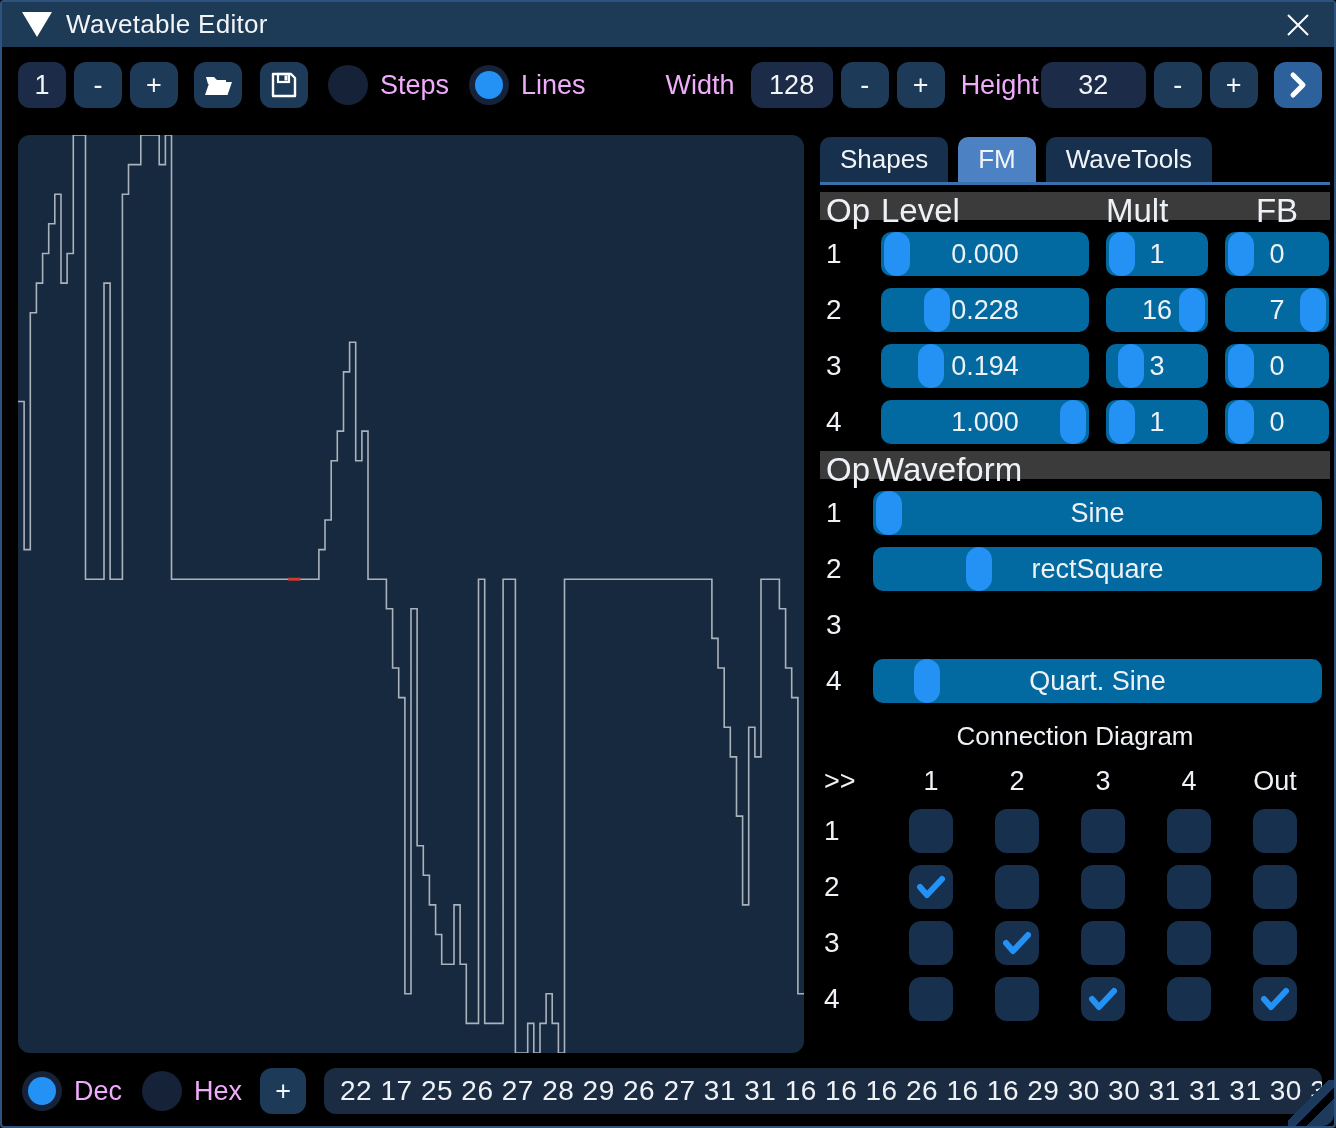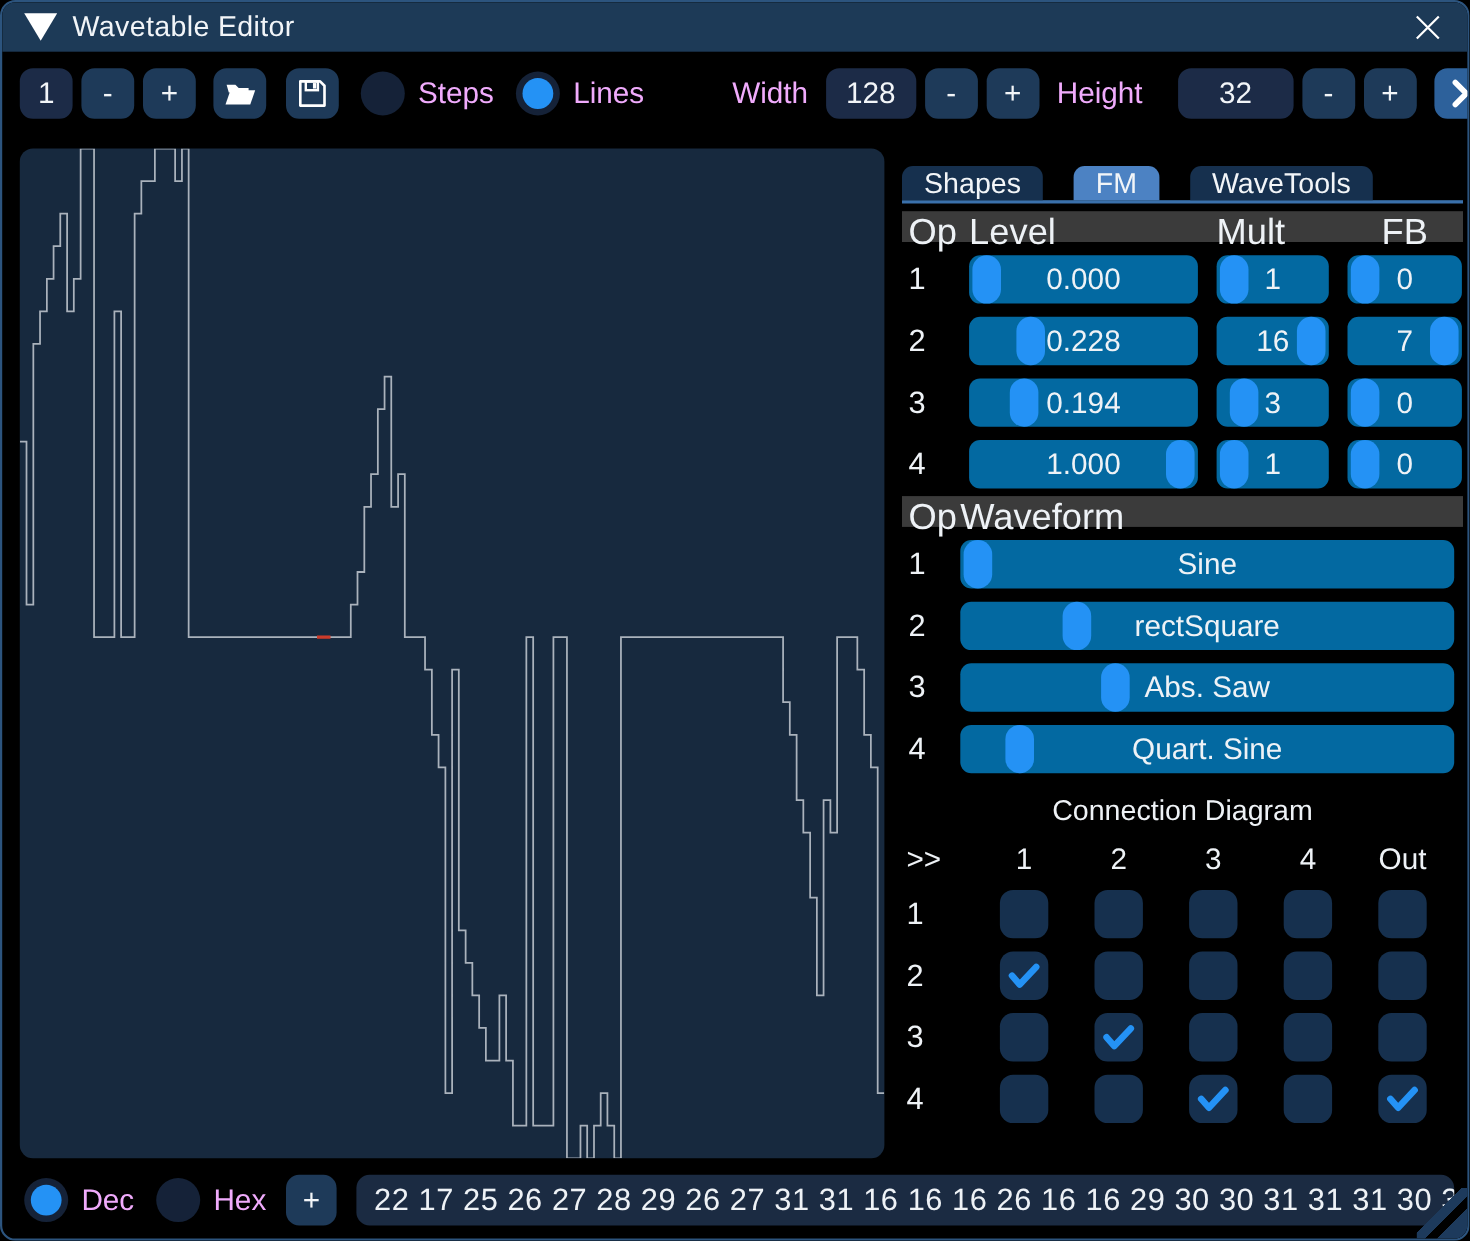--- a/index.html
+++ b/index.html
@@ -1,19 +1,19 @@
 <!DOCTYPE html>
 <html><head>
 <meta charset="utf-8">
 <style>
   * { margin:0; padding:0; box-sizing:border-box; }
   html,body { background:#000; width:1336px; height:1128px; font-family:"Liberation Sans", sans-serif; }
   .window {
     position:relative; width:1336px; height:1128px; background:#000;
-    border:2px solid #2c547e; border-radius:14px; overflow:hidden; color:#eef2f6;
+    border:2px solid #2c547e; border-radius:4px; overflow:hidden; color:#eef2f6;
   }
   
   .titlebar {
     position:absolute; left:0; top:0; width:100%; height:45px; background:#1d3a57;
     display:flex; align-items:center; padding:0 16px;
   }
   .tri-icon { width:0; height:0; border-left:15px solid transparent; border-right:15px solid transparent; border-top:25px solid #fff; margin:0 14px 0 4px; }
   .title-text { font-size:26px; color:#f2f5f8; letter-spacing:.3px; }
   .close-btn { margin-left:auto; width:40px; height:40px; display:flex; align-items:center; justify-content:center; cursor:pointer; }
   
@@ -30,21 +30,21 @@
   .radio.on .dot { background:#2492f5; }
   .chev-btn { background:#2d619b; }
   
   .wavedisplay {
     position:absolute; left:16px; top:133px; width:786px; height:918px;
     background:#17293e; border-radius:12px; overflow:hidden;
   }
   .wavedisplay svg { position:absolute; inset:0; width:100%; height:100%; display:block; }
   
   .rpanel { position:absolute; left:818px; top:135px; width:510px; }
-  .tabs { display:flex; gap:28px; height:45px;align-items:flex-end; }
+  .tabs { display:flex; gap:10px; height:45px; }
   .tab {
     background:#16304e; border-radius:10px 10px 0 0; padding:0 20px; font-size:26px;
     display:flex; align-items:center; color:#f2f5f8; cursor:pointer;
   }
   .tab.active { background:#4c82c3; }
   .tab-underline { height:3px; background:#3a70ab; width:100%; }
   .sec-hdr { background:#3b3b3b; height:28px; display:flex; align-items:center; font-size:33px; margin-top:7px; }
   .fm-grid { display:grid; grid-template-columns:44px 208px 102px 104px; column-gap:17px; align-items:center; }
   .fm-grid .c0 { padding-left:6px; }
   .wf-grid { display:grid; grid-template-columns:44px 449px; column-gap:9px; align-items:center; }
@@ -111,21 +111,21 @@
       </div>
     <div class="tb-label" style="margin-right:20px;">Steps</div>
     <div class="radio on" style="margin-right:12px;">
         <div class="dot"></div>
       </div>
     <div class="tb-label">Lines</div>
     <div class="tb-label" style="margin-left:80px; margin-right:16px;">Width</div>
     <div class="tb-field" style="width:82px; margin-right:8px;">128</div>
     <div class="tb-btn" style="margin-right:8px;">-</div>
     <div class="tb-btn" style="margin-right:16px;">+</div>
-    <div class="tb-label" style="margin-right:32px;">Height</div>
+    <div class="tb-label" style="margin-right:2px;">Height</div>
     <div class="tb-field" style="width:105px; margin-right:8px;">32</div>
     <div class="tb-btn" style="margin-right:8px;">-</div>
     <div class="tb-btn" style="margin-right:16px;">+</div>
     <div class="tb-btn chev-btn">
       <svg class="icon-svg" width="28" height="32" viewBox="0 0 28 32">
         <path d="M9 6 L19 16 L9 26" fill="none" stroke="#fff" stroke-width="5" stroke-linecap="round" stroke-linejoin="round"></path>
       </svg>
     </div>
   </div>
 
@@ -225,24 +225,20 @@
     </div>
     <div class="row wf-grid">
       <div class="opnum">2</div>
       <div class="slider">
           <div class="lbl">rectSquare</div>
           <div class="thumb" style="left: calc(21.5% - 3.88px);"></div>
         </div>
     </div>
     <div class="row wf-grid">
       <div class="opnum">3</div>
-      <div class="slider">
-          <div class="lbl">Abs. Saw</div>
-          <div class="thumb" style="left: calc(30% - 6.6px);"></div>
-        </div>
     </div>
     <div class="row wf-grid">
       <div class="opnum">4</div>
       <div class="slider">
           <div class="lbl">Quart. Sine</div>
           <div class="thumb" style="left: calc(9% + 0.12px);"></div>
         </div>
     </div>
 
     <div class="conn-title">Connection Diagram</div>

